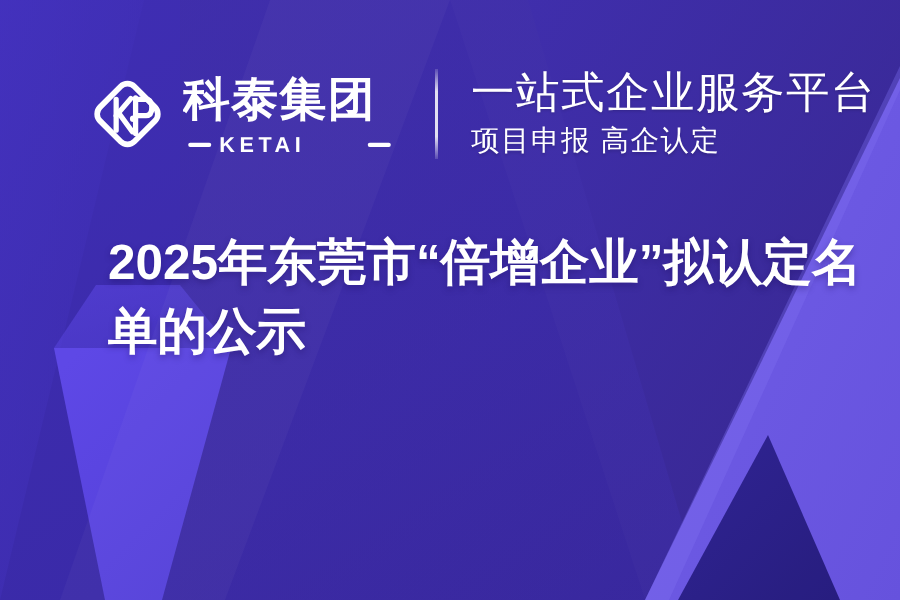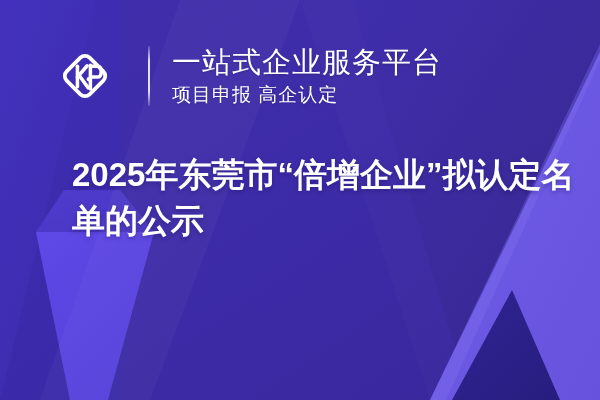--- a/index.html
+++ b/index.html
@@ -186,20 +186,32 @@
           <path d="M40 50 L56 72"></path>
         </g>
 
         <g fill="none" stroke="#ffffff" stroke-width="6.5" stroke-linecap="round" stroke-linejoin="round">
           <path d="M60 30 L60 74"></path>
           <path d="M60 32 L73 32 Q80 32 80 42 Q80 52 73 52 L60 52"></path>
         </g>
         <circle cx="57" cy="56" r="4" fill="#ffffff"></circle>
       </svg>
 
+      <div class="brand-block">
+
+        <svg class="brand-cn" viewBox="0 0 150 38" height="36" width="142">
+          <text x="0" y="30" font-family="'Liberation Sans','DejaVu Sans',sans-serif" font-size="33" font-weight="bold" fill="#ffffff" letter-spacing="1">科泰集团</text>
+        </svg>
+
+        <svg class="brand-en" viewBox="0 0 150 20" height="18" width="142">
+          <rect x="0" y="9" width="17" height="3.2" fill="#ffffff" rx="1.4"></rect>
+          <text x="23" y="16" font-family="'Liberation Sans','DejaVu Sans',sans-serif" font-size="16" font-weight="bold" fill="#ffffff" letter-spacing="3.4">KETAI</text>
+          <rect x="133" y="9" width="17" height="3.2" fill="#ffffff" rx="1.4"></rect>
+        </svg>
+      </div>
 
       <div class="divider"></div>
 
       <div class="slogan-block">
         <div class="slogan-main">一站式企业服务平台</div>
         <div class="slogan-sub">项目申报 高企认定</div>
       </div>
     </div>
 
     <div class="headline">2025年东莞市“倍增企业”拟认定名单的公示</div>

